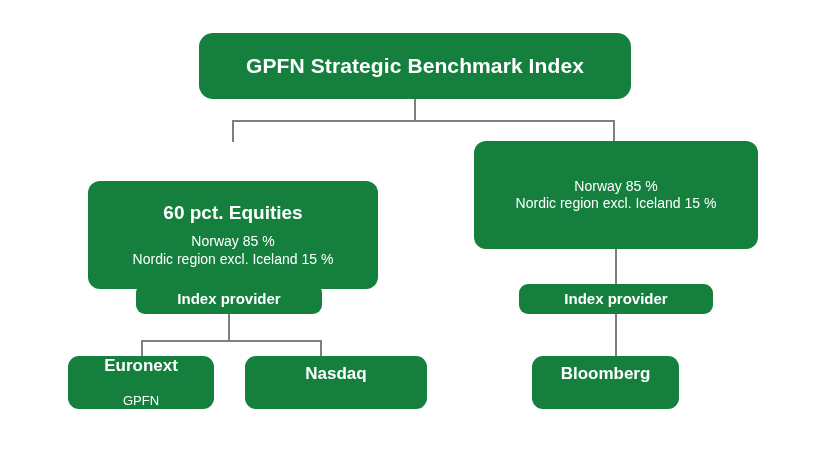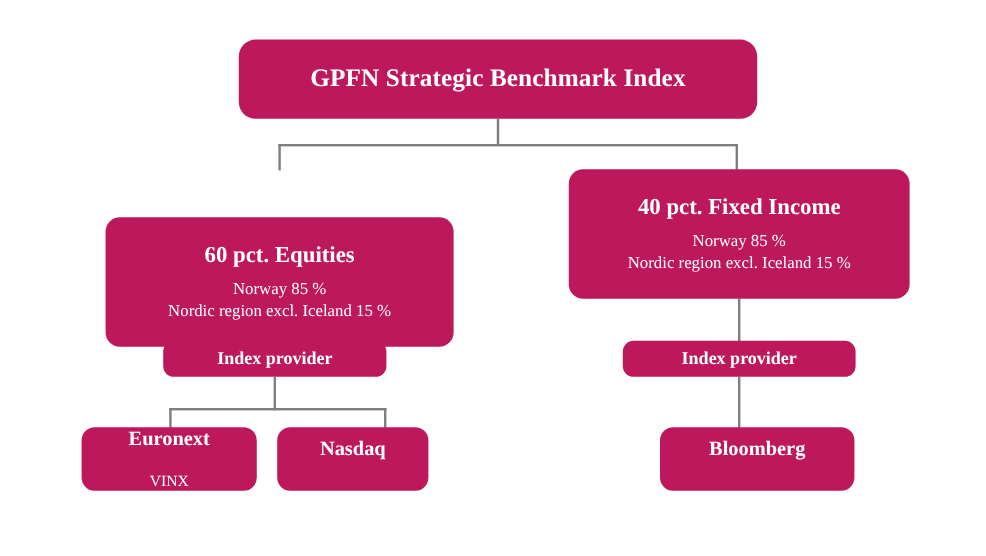--- a/index.html
+++ b/index.html
@@ -13,31 +13,30 @@
   }
   #diagram {
     position: relative;
     width: 822px;
     height: 463px;
     background: #ffffff;
     overflow: hidden;
   }
   .node {
     position: absolute;
-    background: #be185d;
+    background: #15803d;
     border-radius: 12px;
     color: #ffffff;
     display: flex;
     flex-direction: column;
     align-items: center;
     justify-content: center;
     text-align: center;
     box-sizing: border-box;
     z-index: 2;
-    font-family: Liberation Serif, serif;
   }
   .node .title {
     font-weight: bold;
     line-height: 1.2;
     white-space: nowrap;
   }
   .node .sub {
     font-weight: normal;
     line-height: 1.25;
   }
@@ -88,30 +87,30 @@
 
   
   #node-euronext {
     left: 68px;
     top: 356px;
     width: 146px;
     height: 53px;
     border-radius: 11px;
   }
   #node-nasdaq {
-    left: 231px;
+    left: 245px;
     top: 356px;
-    width: 126px;
+    width: 182px;
     height: 53px;
     border-radius: 11px;
   }
   #node-bloomberg {
-    left: 550px;
+    left: 532px;
     top: 356px;
-    width: 162px;
+    width: 147px;
     height: 53px;
     border-radius: 11px;
     align-items: center;
   }
   .level3 .title { font-size: 17px; margin-bottom: 17px; }
   .level3 .sub { font-size: 13px; }
 
   
   .conn {
     position: absolute;
@@ -164,36 +163,35 @@
     <div class="title">GPFN Strategic Benchmark Index</div>
   </div>
 
   <div class="node level1" id="node-equities">
     <div class="title">60 pct. Equities</div>
     <div class="sub">Norway 85 %</div>
     <div class="sub">Nordic region excl. Iceland 15 %</div>
   </div>
 
   <div class="node level1" id="node-fixed-income">
-    <div class="title">40 pct. Fixed Income</div>
     <div class="sub">Norway 85 %</div>
     <div class="sub">Nordic region excl. Iceland 15 %</div>
   </div>
 
   <div class="node level2" id="node-provider-left">
     <div class="title">Index provider</div>
   </div>
 
   <div class="node level2" id="node-provider-right">
     <div class="title">Index provider</div>
   </div>
 
   <div class="node level3" id="node-euronext">
     <div class="title">Euronext</div>
-    <div class="sub">VINX</div>
+    <div class="sub">GPFN</div>
   </div>
 
   <div class="node level3" id="node-nasdaq">
     <div class="title">Nasdaq</div>
   </div>
 
   <div class="node level3" id="node-bloomberg">
     <div class="title">Bloomberg</div>
   </div>
 

